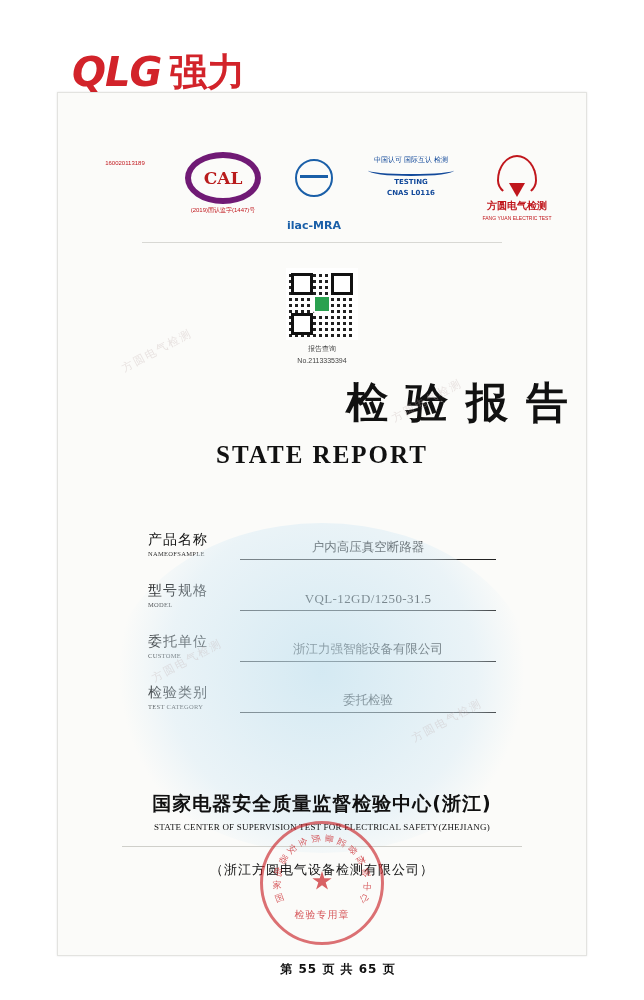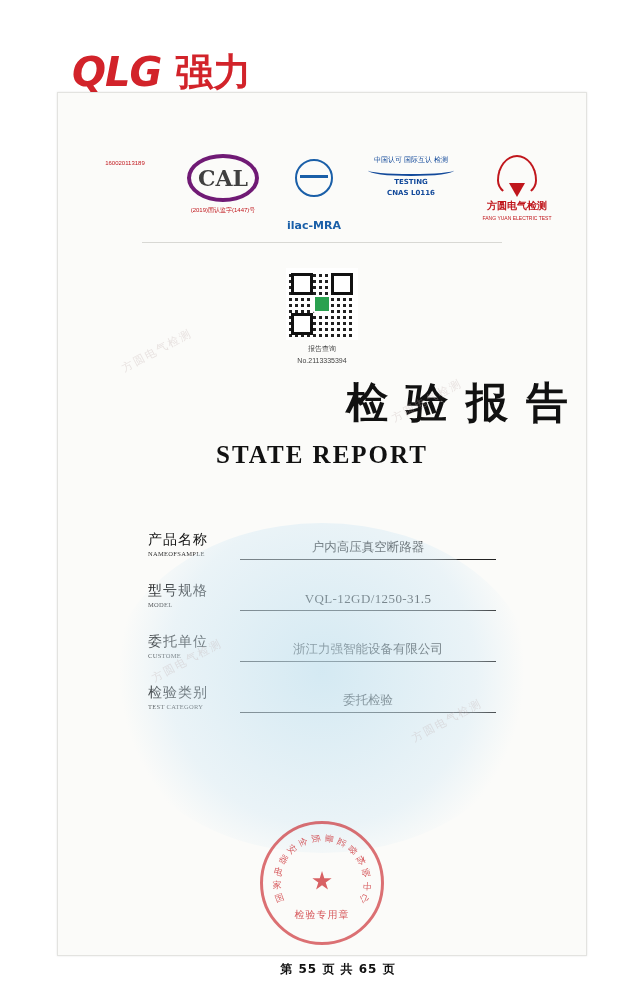--- a/index.html
+++ b/index.html
@@ -36,21 +36,21 @@
     letter-spacing: -1px;
     color: #d2232a;
     line-height: 1;
   }
   .brand-cn {
     font-family: "DejaVu Sans", sans-serif;
     font-weight: bold;
     font-size: 38px;
     color: #d2232a;
     line-height: 1;
-    margin-left: 8px;
+    margin-left: 2px;
   }
 
   
   .scan {
     position: relative;
     margin: 0 auto;
     width: 528px;
     height: 862px;
     background: #fbfbf9;
     border: 1px solid #e3e3e0;
@@ -108,29 +108,29 @@
   .cma-text {
     font-family: "DejaVu Serif", serif;
     font-weight: bold;
     font-size: 26px;
     color: #c0161c;
     letter-spacing: 1px;
   }
   .ellipse-mark {
     width: 64px;
     height: 40px;
-    border: 4px solid #701a75;
+    border: 6px solid #701a75;
     border-radius: 50%;
     display: flex;
     align-items: center;
     justify-content: center;
     font-family: "DejaVu Serif", serif;
     font-weight: bold;
-    font-size: 22px;
-    color: #404040;
+    font-size: 17px;
+    color: #b91c1c;
   }
   .ilac {
     width: 78px;
     text-align: center;
   }
   .ilac .ring {
     width: 34px;
     height: 34px;
     margin: 0 auto;
     border: 2px solid #1a5fa8;
@@ -538,20 +538,26 @@
     <div class="field-row">
       <div class="field-label">
         <div class="cn">检验类别</div>
         <div class="en">TEST CATEGORY</div>
       </div>
       <div class="field-value">委托检验</div>
     </div>
 
   </div>
 
+  <div class="issuer">
+    <div class="cn">国家电器安全质量监督检验中心(浙江)</div>
+    <div class="en">STATE CENTER OF SUPERVISION TEST FOR ELECTRICAL SAFETY(ZHEJIANG)</div>
+    <div class="issuer-rule"></div>
+    <div class="sub">（浙江方圆电气设备检测有限公司）</div>
+  </div>
 
   <div class="stamp">
     <div class="arc-text">
         <span style="transform: rotate(-110deg) translate(0px, -45px) rotate(90deg) translate(-50%, -50%);">国</span>
         <span style="transform: rotate(-93.0769deg) translate(0px, -45px) rotate(90deg) translate(-50%, -50%);">家</span>
         <span style="transform: rotate(-76.1538deg) translate(0px, -45px) rotate(90deg) translate(-50%, -50%);">电</span>
         <span style="transform: rotate(-59.2308deg) translate(0px, -45px) rotate(90deg) translate(-50%, -50%);">器</span>
         <span style="transform: rotate(-42.3077deg) translate(0px, -45px) rotate(90deg) translate(-50%, -50%);">安</span>
         <span style="transform: rotate(-25.3846deg) translate(0px, -45px) rotate(90deg) translate(-50%, -50%);">全</span>
         <span style="transform: rotate(-8.46154deg) translate(0px, -45px) rotate(90deg) translate(-50%, -50%);">质</span>

